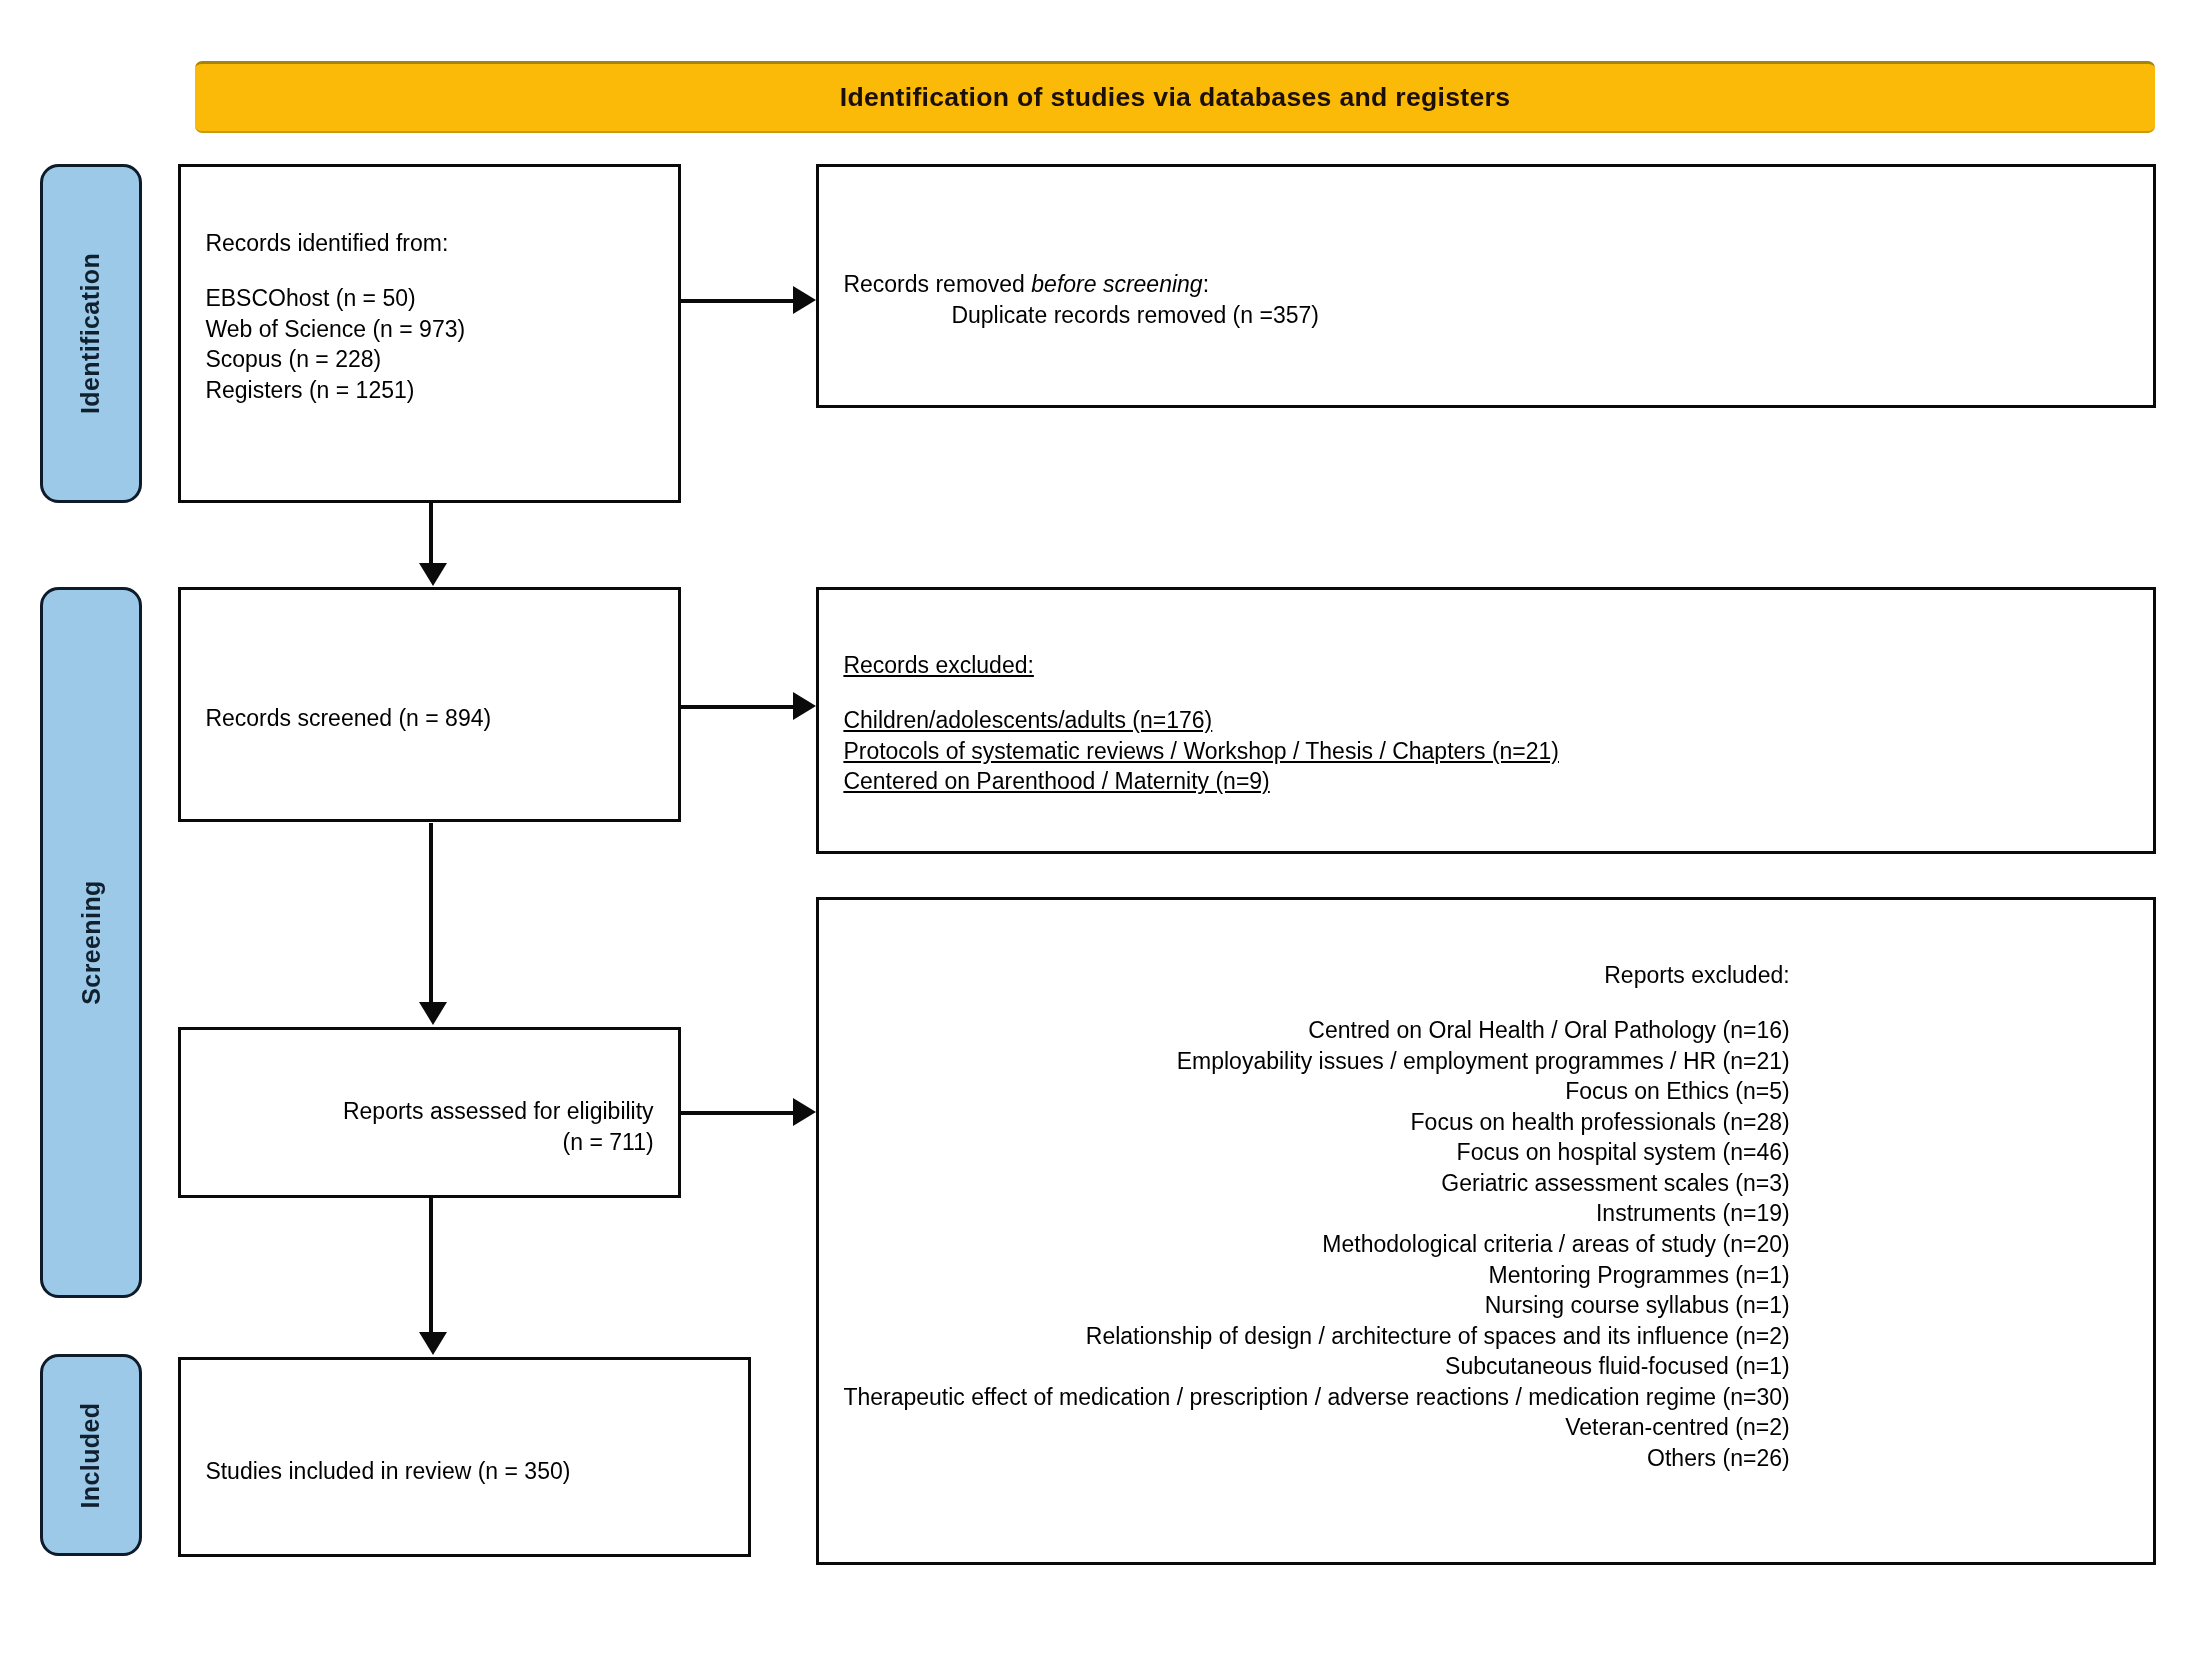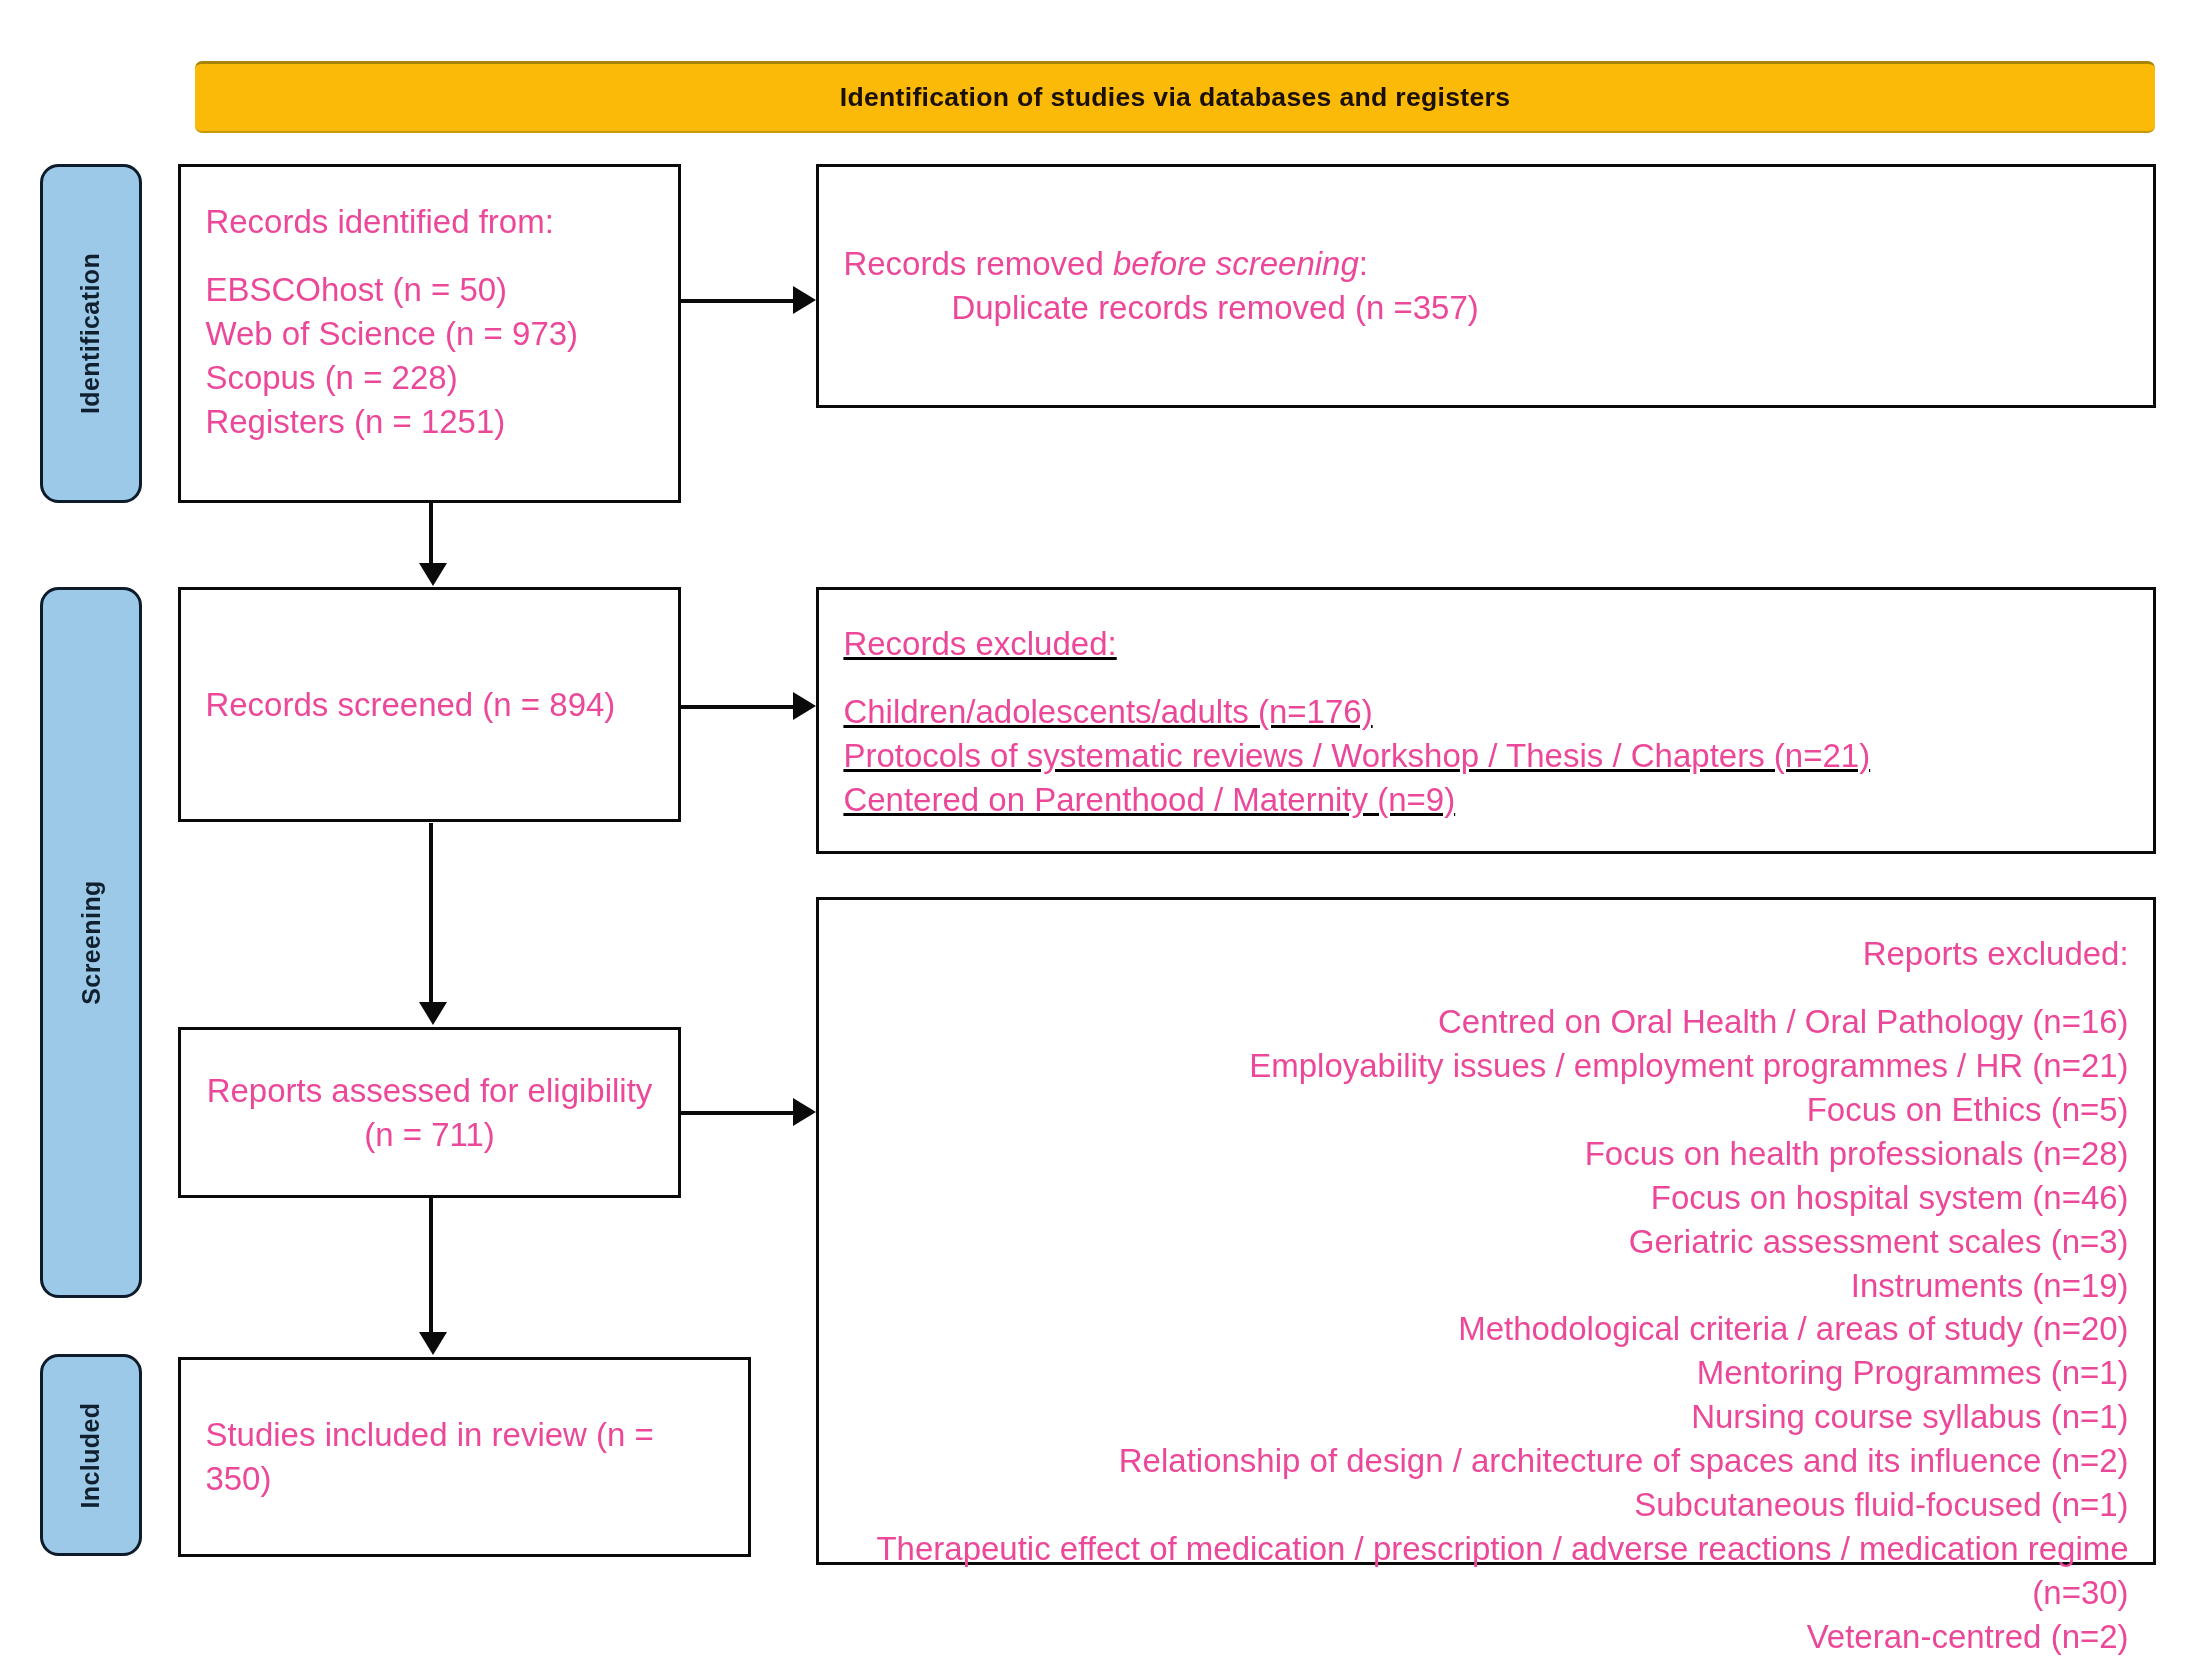--- a/index.html
+++ b/index.html
@@ -66,36 +66,37 @@
 
   
   .box {
     position: absolute;
     background: #ffffff;
     border: 3.6px solid #0a0a0a;
     box-sizing: border-box;
   }
   .box-inner {
     padding: 0 24.4px;
-    font-size: 33px;
-    color: #ec4899;
+    font-size: 23px;
+    color: #000000;
     line-height: 1.33;
+    margin-top: 28px;
   }
   .box-center {
     display: flex;
     align-items: center;
     height: 100%;
   }
   .box-top {
     display: flex;
     align-items: flex-start;
     height: 100%;
   }
   .spacer-line { display: block; height: 24.4px; }
-  .center-text { text-align: center; width: 100%; }
+  .center-text { text-align: right; width: 100%; }
   .indent-line { padding-left: 108px; display: block; }
   .ital { font-style: italic; }
 
   #box-identified      { left: 178px;  top: 164px;  width: 503px;  height: 339px; }
   #box-removed         { left: 816px; top: 164px;  width: 1340px; height: 244px; }
   #box-screened        { left: 178px;  top: 587px;  width: 503px;  height: 235px; }
   #box-rec-excluded    { left: 816px; top: 587px;  width: 1340px; height: 267px; text-decoration: underline; }
   #box-eligibility     { left: 178px;  top: 1027px; width: 503px;  height: 171px; }
   #box-rep-excluded    { left: 816px; top: 897px; width: 1340px; height: 668px; }
   #box-included        { left: 178px;  top: 1357px; width: 573px;  height: 200px; }

